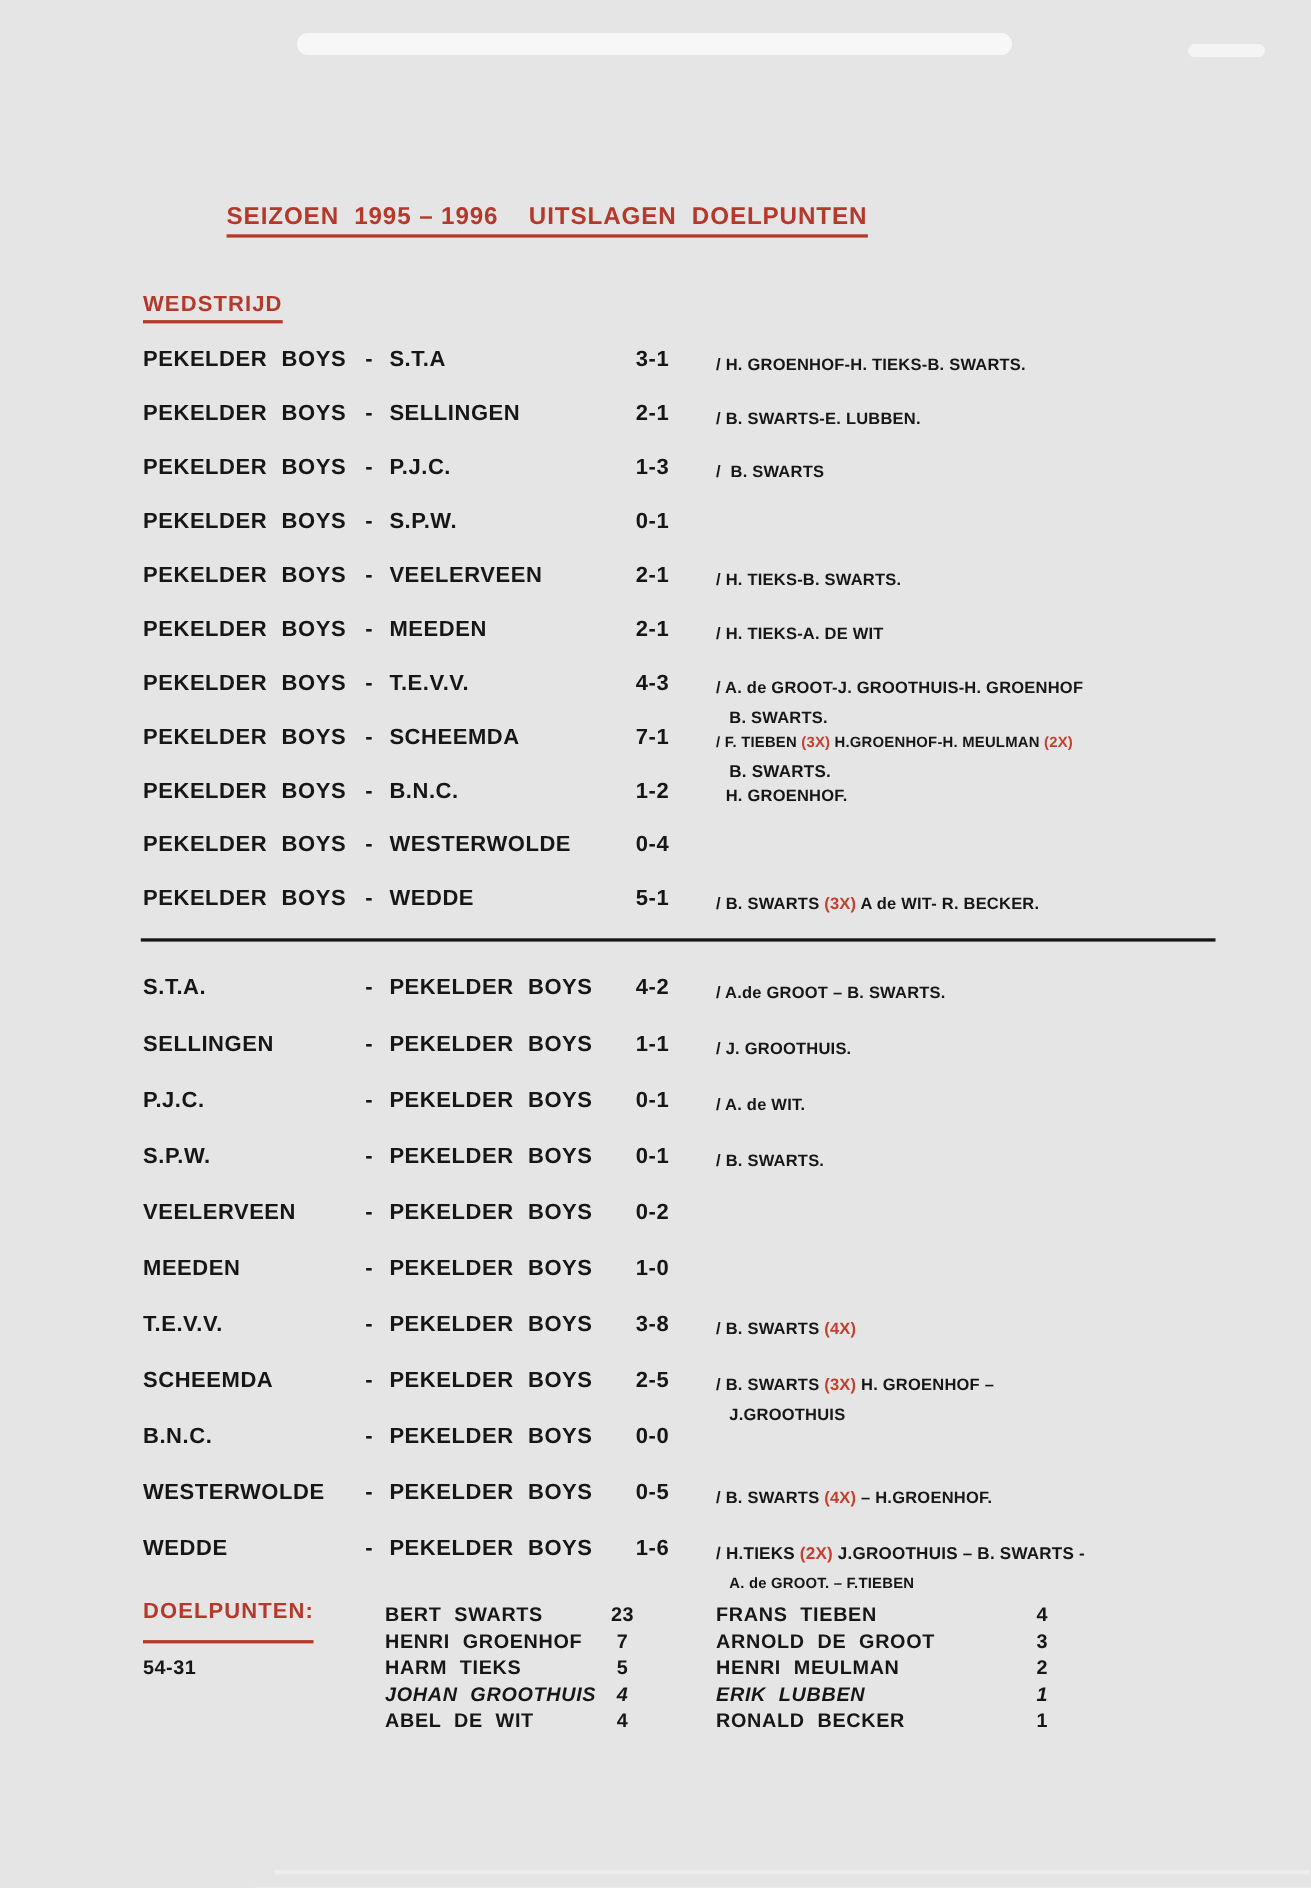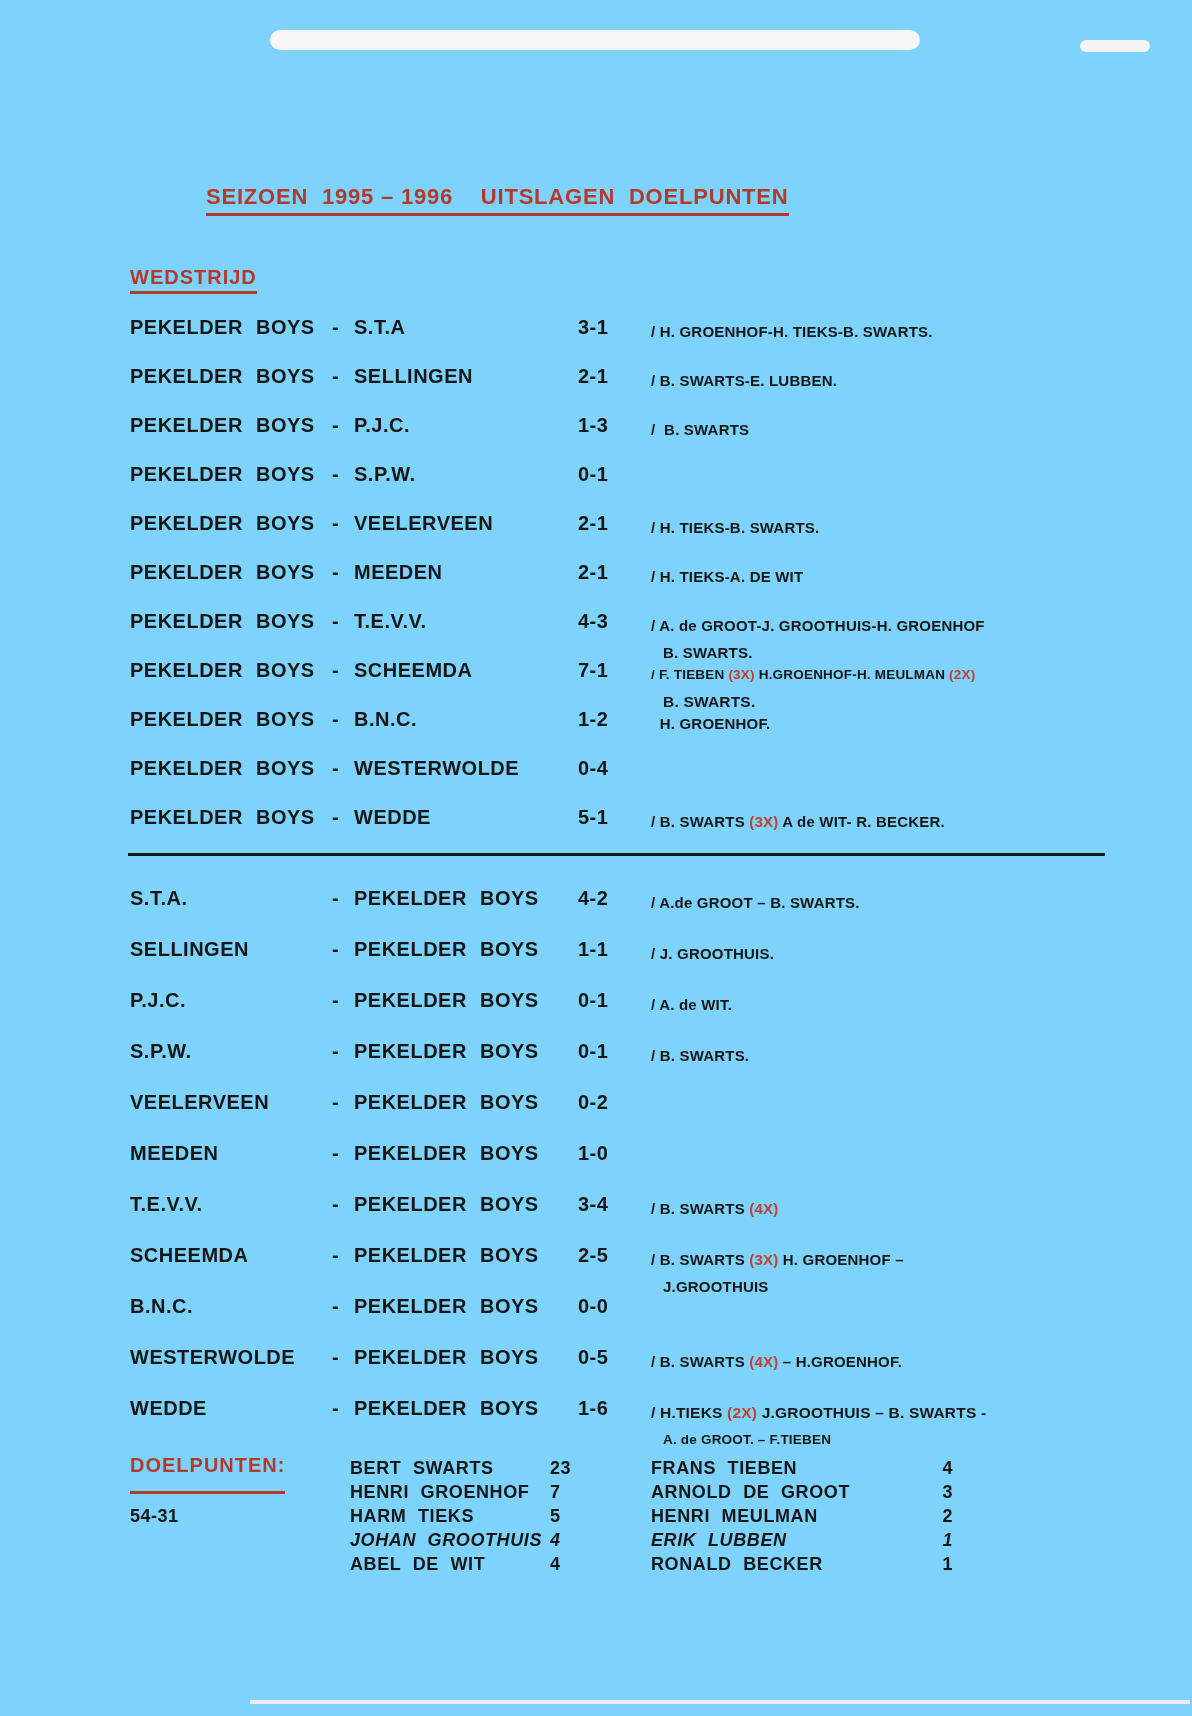--- a/index.html
+++ b/index.html
@@ -10,21 +10,21 @@
   html,body{margin:0;padding:0;}
   body{
     width:1192px;height:1716px;
     background:#ffffff;
     font-family:"Liberation Sans", sans-serif;
     font-weight:bold;
     color:var(--ink);
     position:relative;
     overflow:hidden;
   }
-  .page{position:absolute;inset:0;background:#7dd3fc;}
+  .page{position:absolute;inset:0;background:#e5e5e5;}
   
   .artifact{position:absolute;pointer-events:none;}
   .art-top{top:30px;left:270px;width:650px;height:20px;background:#f7f7f7;border-radius:10px;}
   .art-top-right{top:40px;left:1080px;width:70px;height:12px;background:#f4f4f4;border-radius:6px;}
   .art-bottom{top:1700px;left:250px;width:940px;height:4px;background:#ededed;}
 
   .title{
     position:absolute;top:184px;left:206px;
     font-size:22px;letter-spacing:.8px;white-space:pre;
     color:var(--red);
@@ -72,21 +72,21 @@
 
   #dp{position:absolute;top:1450px;left:130px;width:1000px;height:180px;}
   .dp-label{
     position:absolute;top:4px;left:0;
     font-size:20px;letter-spacing:1px;color:var(--red);
     border-bottom:3px solid var(--red);padding-bottom:14px;white-space:pre;
   }
   .dp-total{position:absolute;top:56px;left:0;font-size:18px;letter-spacing:.5px;}
   .dp-row{position:absolute;height:24px;font-size:18px;letter-spacing:.6px;word-spacing:6px;white-space:pre;}
   .dp-name-left{position:absolute;left:220px;}
-  .dp-val-left{position:absolute;left:420px;width:32px;text-align:left;word-spacing:normal;}
+  .dp-val-left{position:absolute;left:420px;width:32px;text-align:center;word-spacing:normal;}
   .dp-name-right{position:absolute;left:521px;}
   .dp-val-right{position:absolute;left:795px;width:28px;text-align:right;word-spacing:normal;}
 </style>
 </head>
 <body>
 
 <div class="page">
 
   <div class="artifact art-top"></div>
   <div class="artifact art-top-right"></div>
@@ -217,21 +217,21 @@
         <span class="cell team">MEEDEN</span>
         <span class="cell dash">-</span>
         <span class="cell team">PEKELDER BOYS</span>
         <span class="cell score">1-0</span>
         <div class="cell scorers"></div>
       </div>
       <div class="match-row">
         <span class="cell team">T.E.V.V.</span>
         <span class="cell dash">-</span>
         <span class="cell team">PEKELDER BOYS</span>
-        <span class="cell score">3-4</span>
+        <span class="cell score">3-8</span>
         <div class="cell scorers"><div class="scorer-line"><span>/ B. SWARTS </span><span class="red">(4X)</span></div></div>
       </div>
       <div class="match-row">
         <span class="cell team">SCHEEMDA</span>
         <span class="cell dash">-</span>
         <span class="cell team">PEKELDER BOYS</span>
         <span class="cell score">2-5</span>
         <div class="cell scorers"><div class="scorer-line"><span>/ B. SWARTS </span><span class="red">(3X)</span><span> H. GROENHOF –</span></div><div class="scorer-line cont"><span>J.GROOTHUIS</span></div></div>
       </div>
       <div class="match-row">

